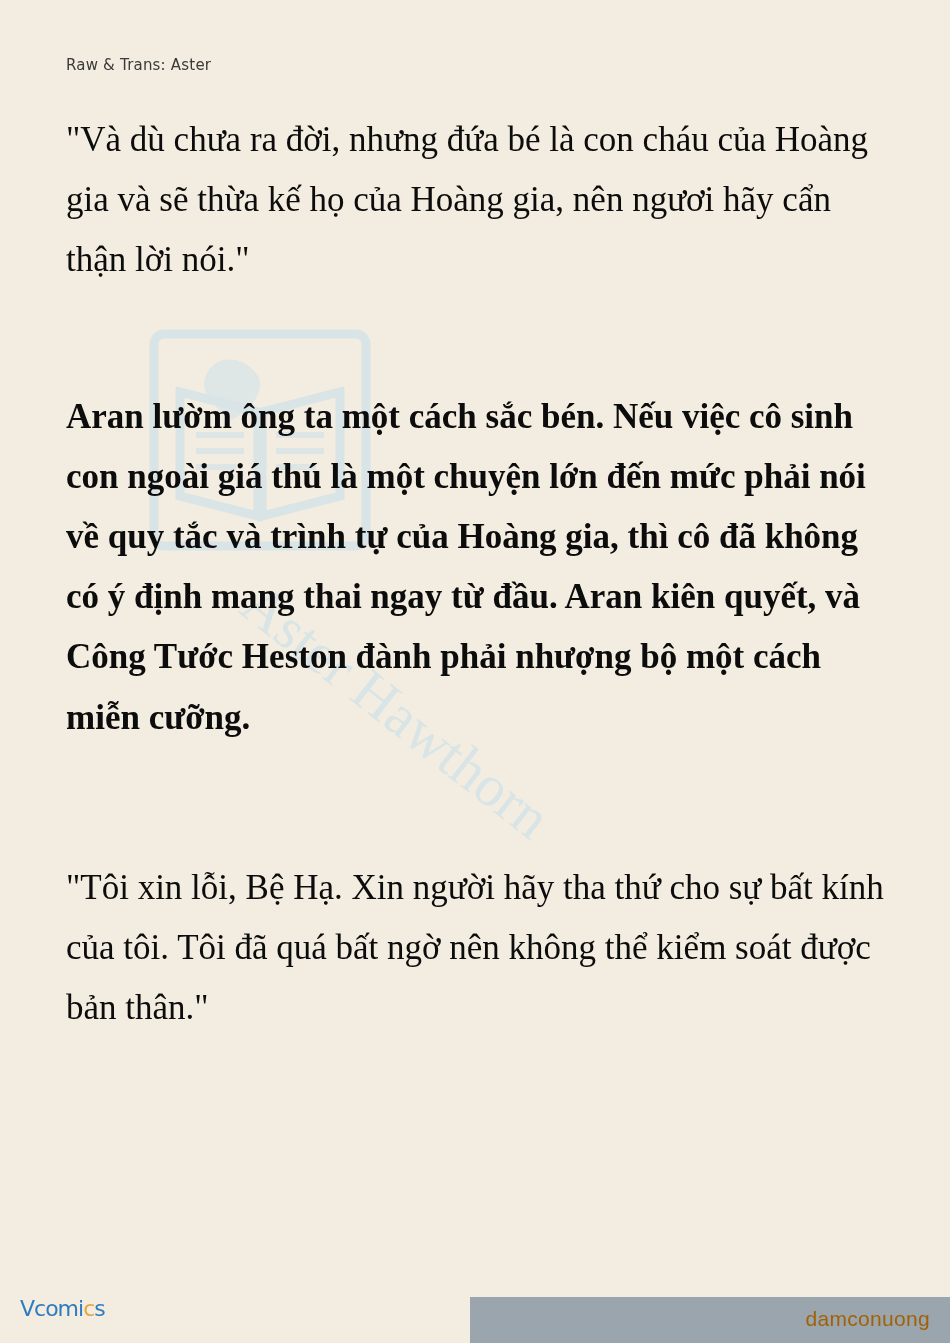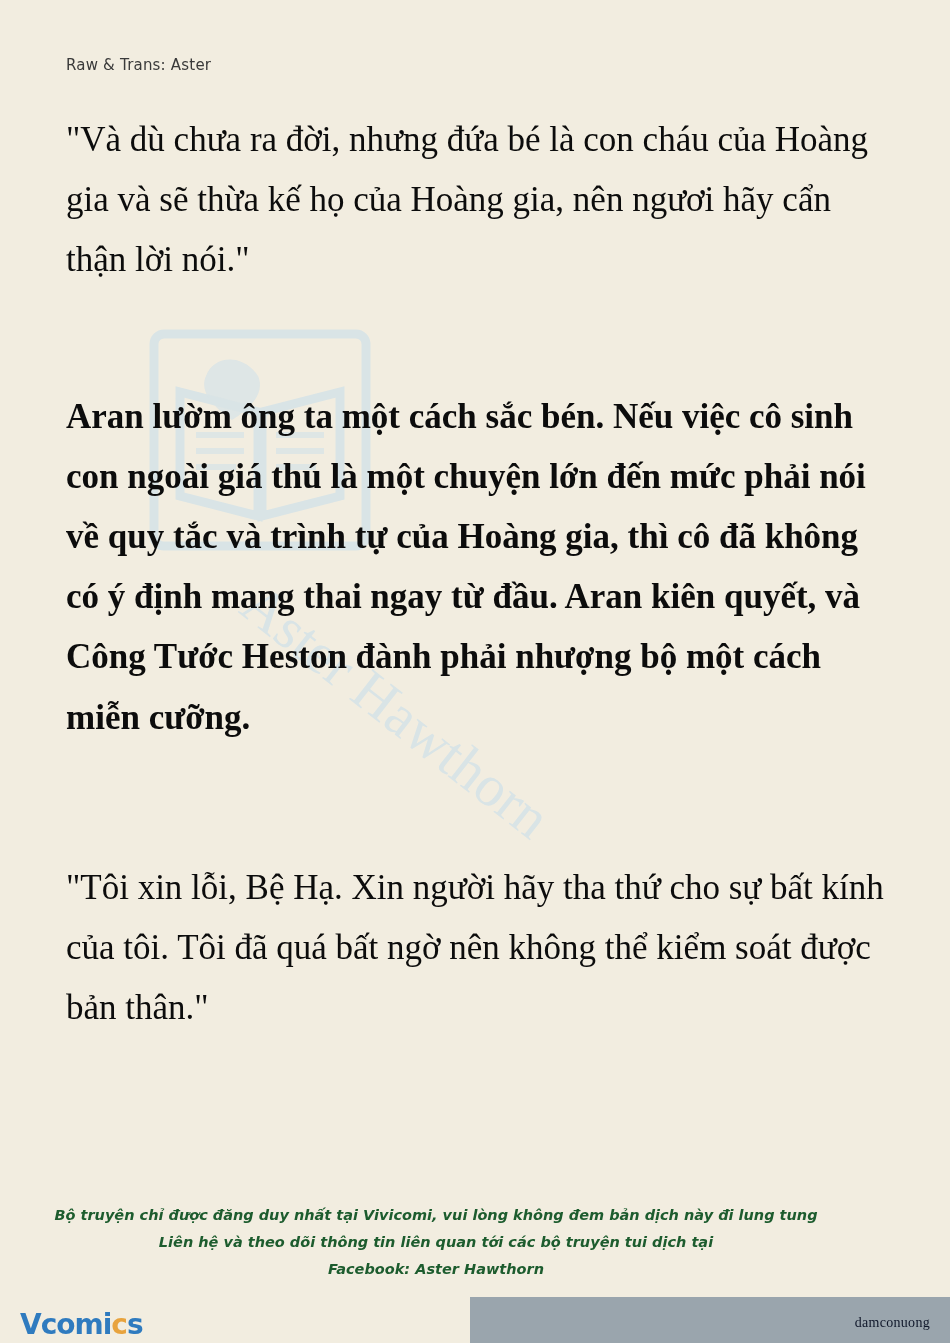--- a/index.html
+++ b/index.html
@@ -119,38 +119,38 @@
     position: absolute;
     right: 0;
     bottom: 0;
     width: 480px;
     height: 46px;
     background: #9aa5ad;
   }
   .brand {
     position: absolute;
     left: 20px;
-    bottom: 2px;
+    bottom: 22px;
     font-family: "DejaVu Sans", sans-serif;
-    font-weight: bold;
-    font-size: 28px;
+    font-weight: normal;
+    font-size: 22px;
     color: #2f7bbf;
     letter-spacing: -1px;
   }
   .brand .v { color: #2f7bbf; }
   .brand .c { color: #2f7bbf; }
   .brand .y { color: #e8a33d; }
   .brand .s { color: #2f7bbf; }
   .site-tag {
     position: absolute;
     right: 20px;
     bottom: 12px;
-    font-family: Liberation Serif, serif;
-    font-size: 14px;
-    color: #0f172a;
+    font-family: Liberation Sans, sans-serif;
+    font-size: 21px;
+    color: #a16207;
     letter-spacing: 0.3px;
   }
 </style>
 </head>
 <body>
 
 <div class="page">
 
   <div class="credit">Raw &amp; Trans: Aster</div>
 
@@ -173,25 +173,20 @@
     </svg>
     <div class="wm-text">Aster Hawthorn</div>
   </div>
 
   <div class="content">
     <p class="para p1">"Và dù chưa ra đời, nhưng đứa bé là con cháu của Hoàng gia và sẽ thừa kế họ của Hoàng gia, nên ngươi hãy cẩn thận lời nói."</p>
     <p class="para p2">Aran lườm ông ta một cách sắc bén. Nếu việc cô sinh con ngoài giá thú là một chuyện lớn đến mức phải nói về quy tắc và trình tự của Hoàng gia, thì cô đã không có ý định mang thai ngay từ đầu. Aran kiên quyết, và Công Tước Heston đành phải nhượng bộ một cách miễn cưỡng.</p>
     <p class="para p3">"Tôi xin lỗi, Bệ Hạ. Xin người hãy tha thứ cho sự bất kính của tôi. Tôi đã quá bất ngờ nên không thể kiểm soát được bản thân."</p>
   </div>
 
-  <div class="footer-notes">
-    <div>Bộ truyện chỉ được đăng duy nhất tại Vivicomi, vui lòng không đem bản dịch này đi lung tung</div>
-    <div>Liên hệ và theo dõi thông tin liên quan tới các bộ truyện tui dịch tại</div>
-    <div>Facebook: Aster Hawthorn</div>
-  </div>
 
   <div class="bottom-bar">
     <div class="bottom-left"></div>
     <div class="bottom-right"></div>
     <div class="brand">
       <span class="v">V</span><span class="c">comi</span><span class="y">c</span><span class="s">s</span>
     </div>
     <div class="site-tag">damconuong</div>
   </div>
 

